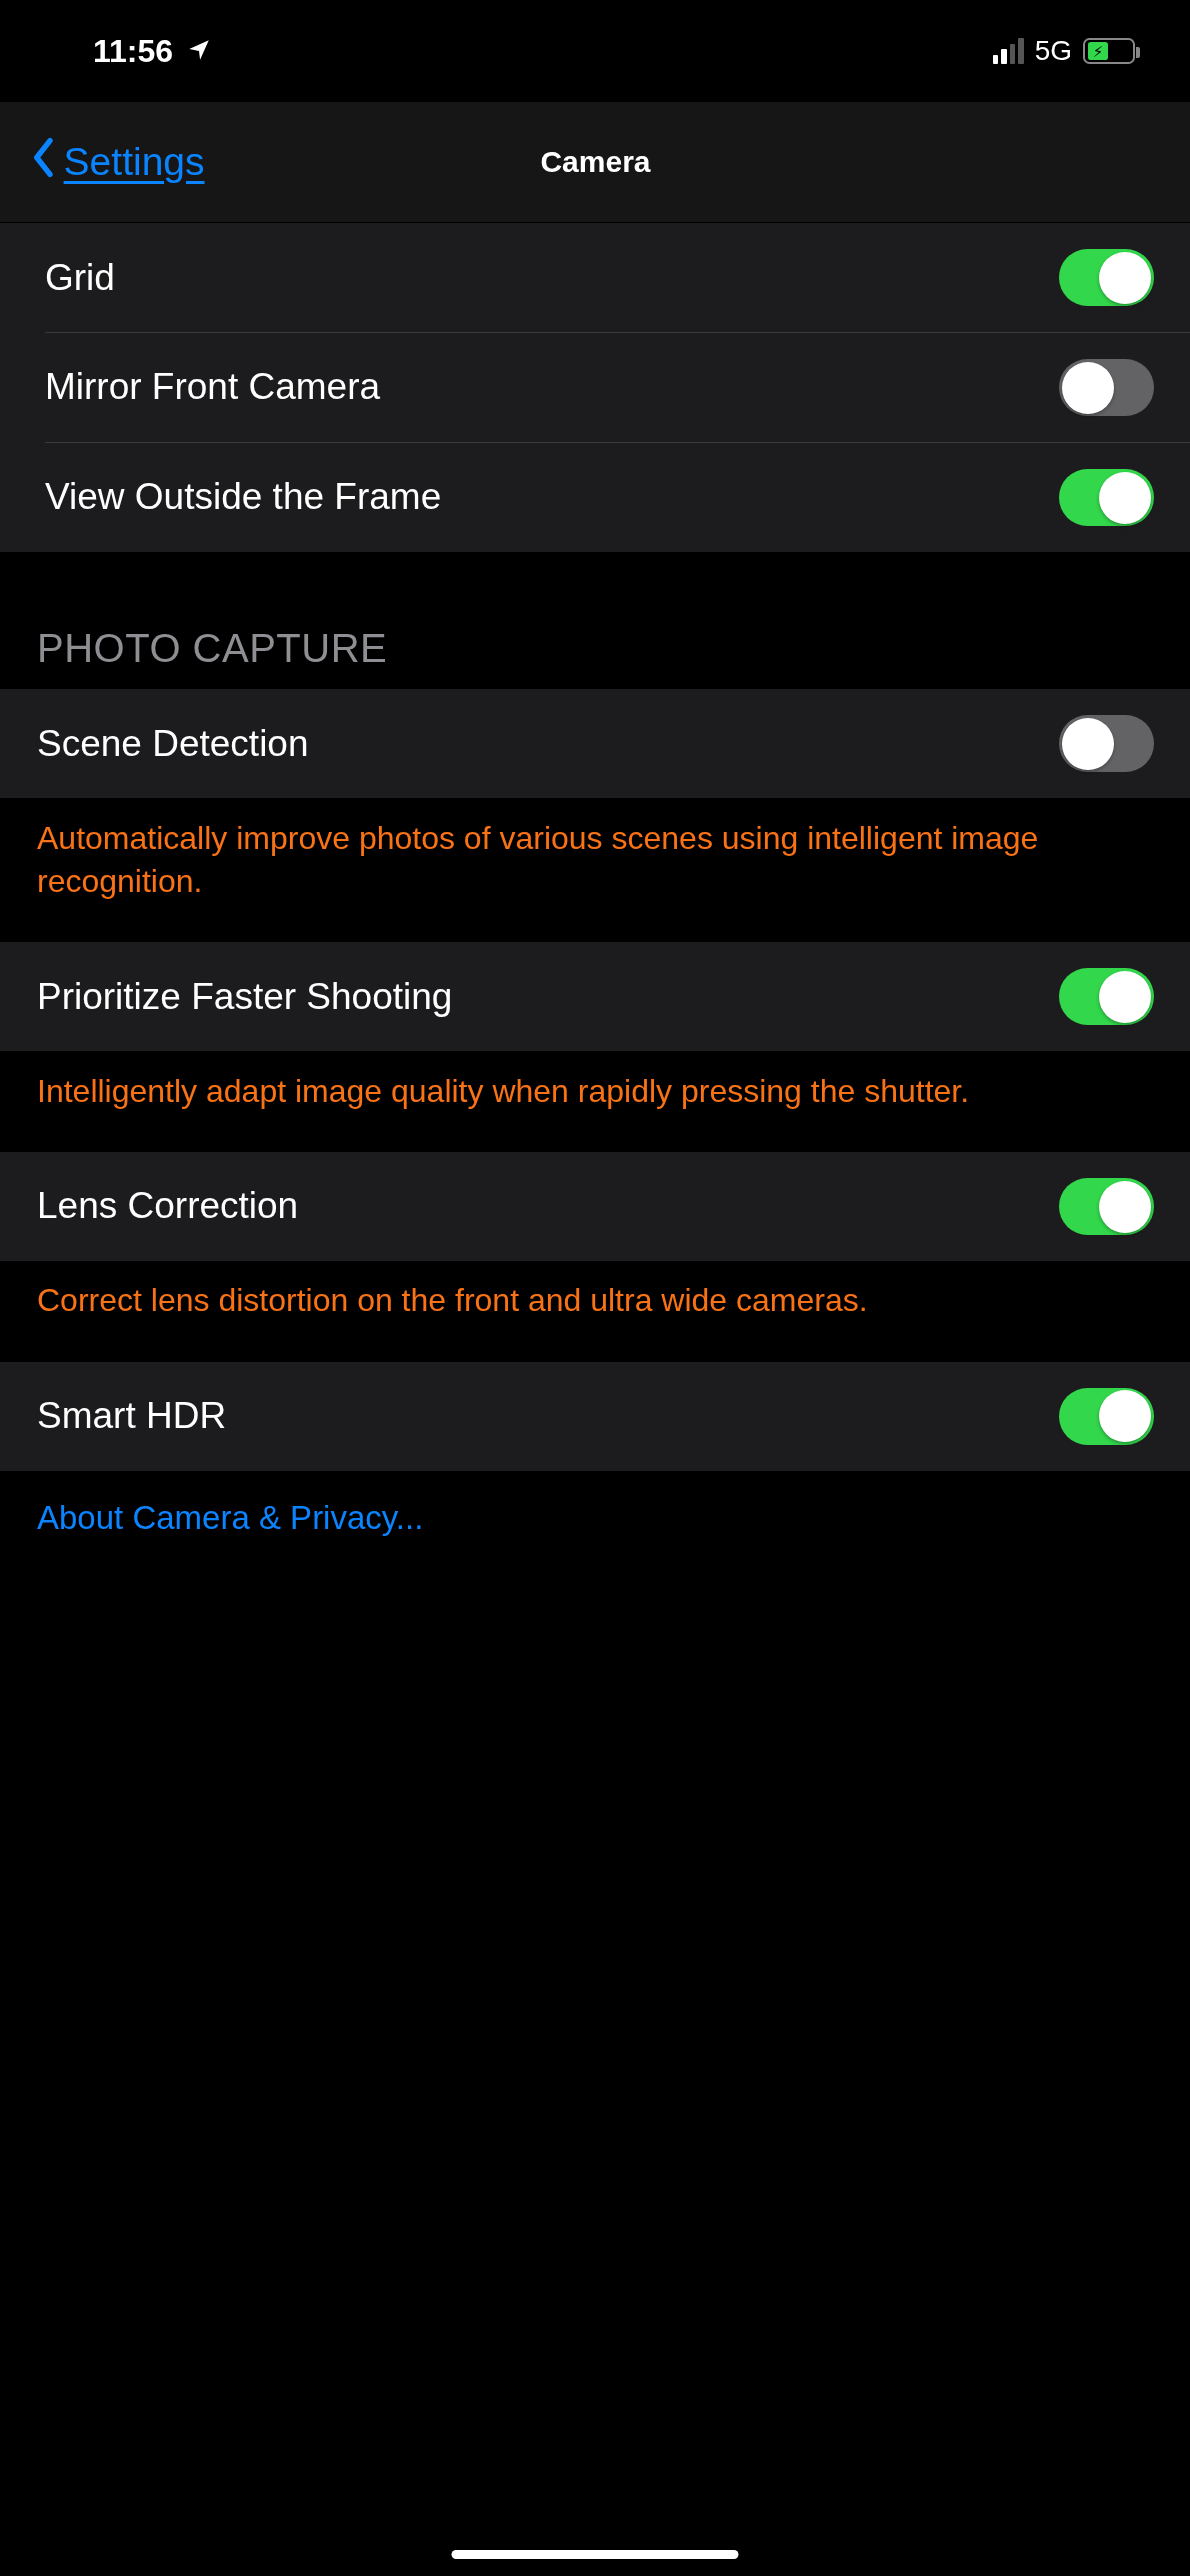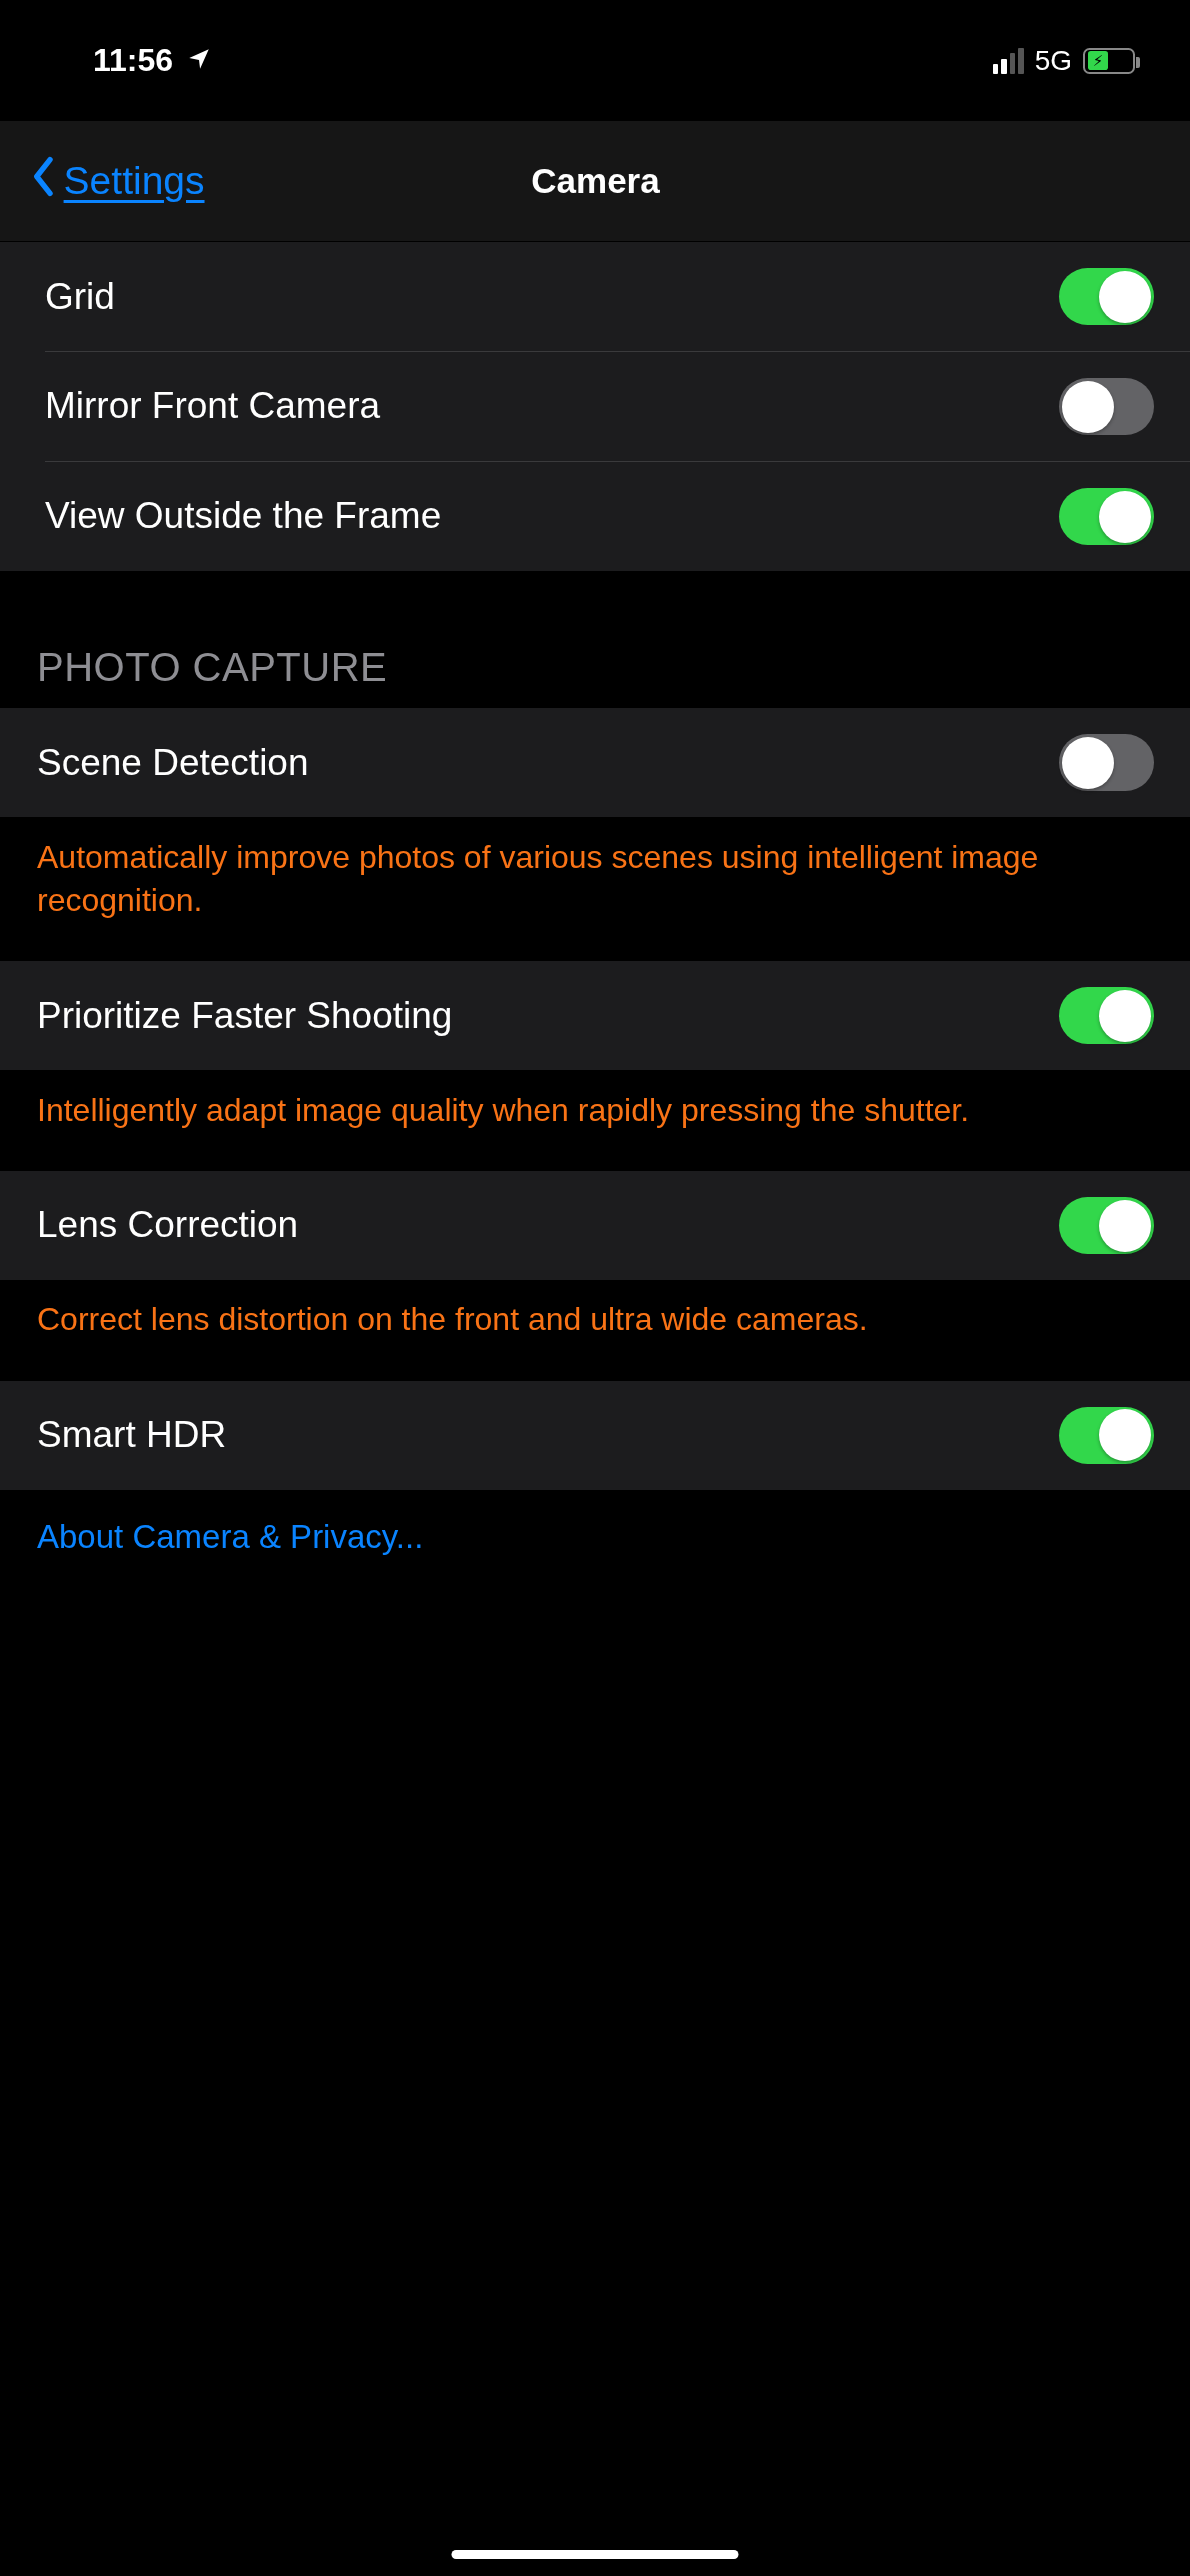--- a/index.html
+++ b/index.html
@@ -5,21 +5,21 @@
     * { margin: 0; padding: 0; box-sizing: border-box; }
     html, body {
       width: 1191px;
       height: 2576px;
       background: #000;
       font-family: -apple-system, BlinkMacSystemFont, "Helvetica Neue", sans-serif;
       color: #fff;
       overflow: hidden;
     }
     .status-bar {
-      height: 121px;
+      height: 102px;
       display: flex;
       justify-content: space-between;
       align-items: center;
       padding: 0 56px 0 93px;
       background: #000;
     }
     .status-left { display: flex; align-items: center; gap: 13px; }
     .status-time { font-size: 32px; font-weight: 600; }
     .loc-icon { display: inline-block; }
     .status-right { display: flex; align-items: center; gap: 11px; }
@@ -56,21 +56,21 @@
     .back-btn {
       display: flex; align-items: center; gap: 5.6px;
       color: #0a84ff; font-size: 39px;
     }
     .back-chevron {
       display: inline-block;
     }
     .back-label { text-decoration: underline; text-underline-offset: 5.6px; }
     .nav-title {
       position: absolute; left: 0; right: 0;
-      text-align: center; font-size: 35px; font-weight: 600;
+      text-align: center; font-size: 30px; font-weight: 600;
       pointer-events: none;
     }
 
     .settings-list {
       background: #000;
     }
     .group {
       background: #1c1c1e;
       padding-left: 8px;
     }

